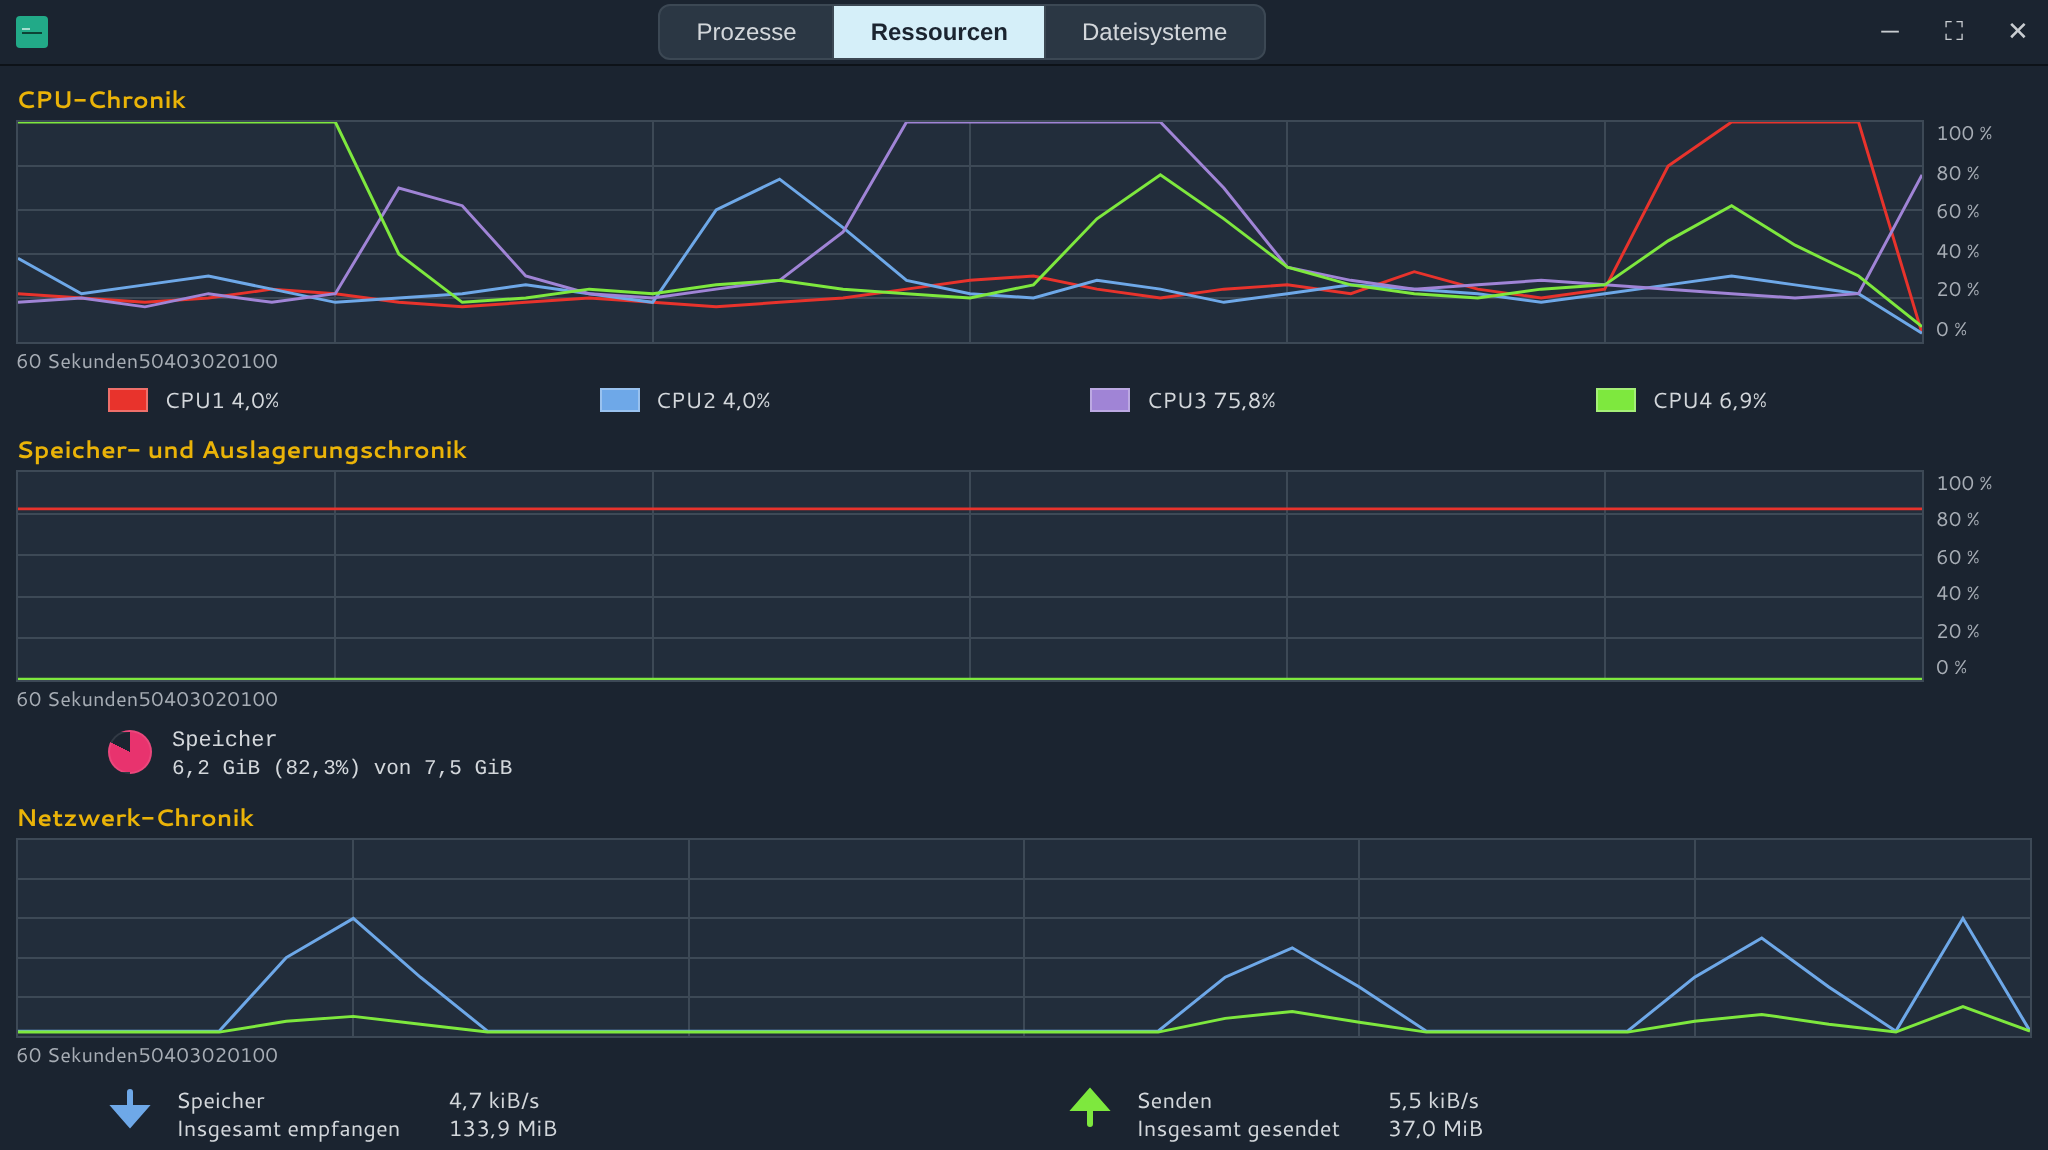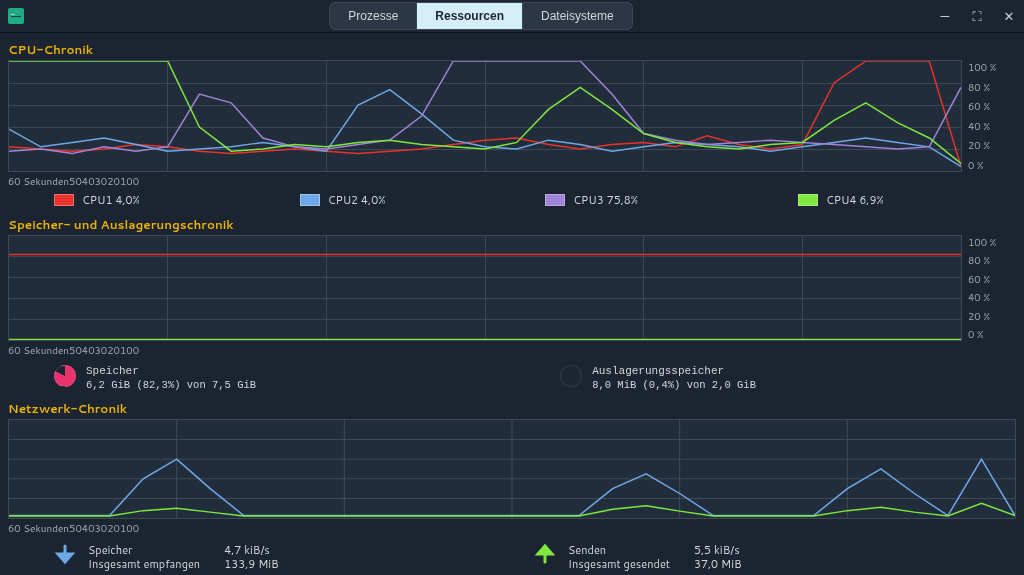--- a/index.html
+++ b/index.html
@@ -227,27 +227,20 @@
     </div>
 
   <div class="mem-row">
     <div class="mem-block">
       <div class="mem-pie" style="--c:#e8336e; --p:82.3;"></div>
       <div class="mem-text">
         <span>Speicher</span>
         <span class="small">6,2 GiB (82,3%) von 7,5 GiB</span>
       </div>
     </div>
-    <div class="mem-block" style="margin-left:260px;">
-      <div class="mem-pie" style="--c:#7ee83e; --p:0.4;"></div>
-      <div class="mem-text">
-        <span>Auslagerungsspeicher</span>
-        <span class="small">8,0 MiB (0,4%) von 2,0 GiB</span>
-      </div>
-    </div>
   </div>
 
   <div class="section-title">Netzwerk-Chronik</div>
   <div class="chart-wrap" style="--h:100px;">
     <div class="chart">
       <svg class="plot" id="net-plot" viewBox="0 0 960 100" preserveAspectRatio="none">
           <g class="grid">
             <line x1="0" y1="20" x2="960" y2="20"></line>
             <line x1="0" y1="40" x2="960" y2="40"></line>
             <line x1="0" y1="60" x2="960" y2="60"></line>

